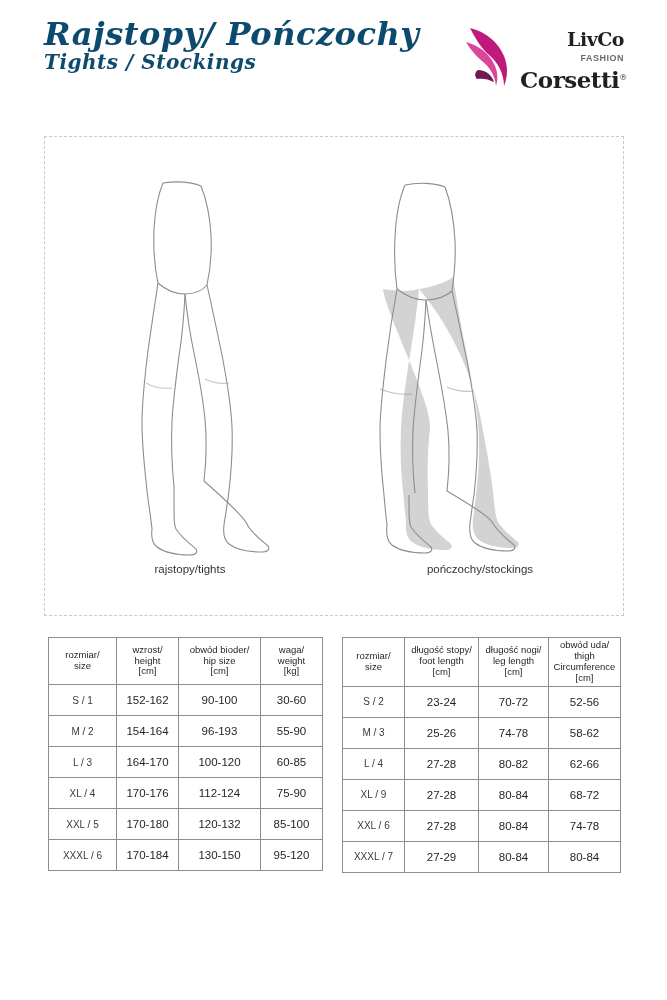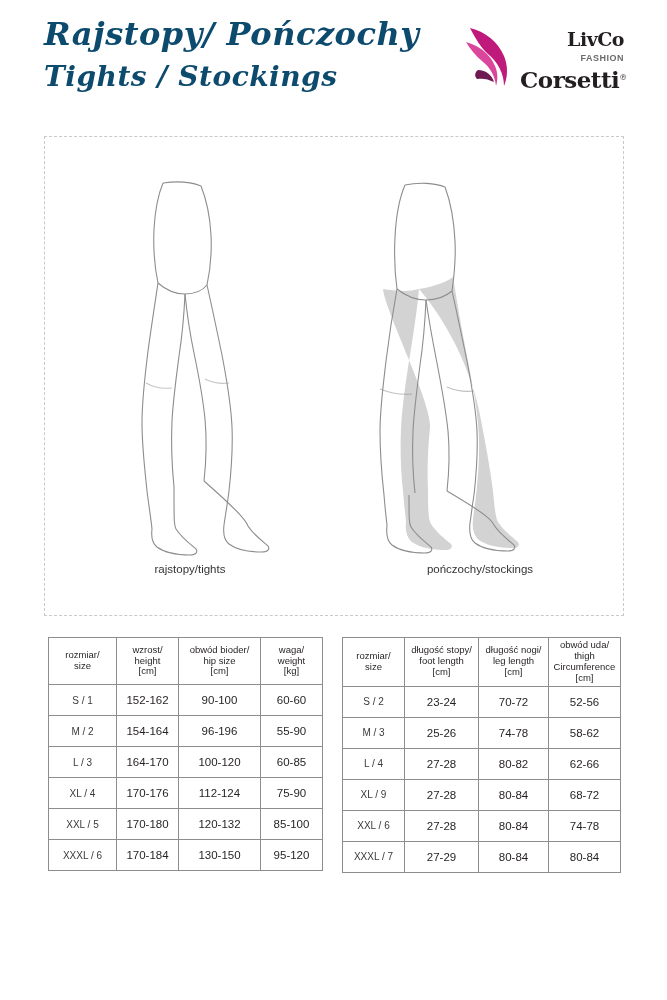--- a/index.html
+++ b/index.html
@@ -41,21 +41,21 @@
     font-family: "DejaVu Serif", serif;
     font-style: italic;
     font-weight: bold;
     font-size: 31px;
     letter-spacing: 0.5px;
     color: #0c4a6e;
     white-space: nowrap;
     line-height: 1.05;
   }
   .title-line.first { font-size: 32px; }
-  .title-line.second { margin-top: 10px; font-size: 28px; }
+  .title-line.second { font-size: 20px; }
 
   
   .logo {
     position: absolute;
     right: 0;
     top: 8px;
     width: 160px;
     height: 62px;
     text-align: right;
   }
@@ -287,26 +287,26 @@
           <th>wzrost/<br>height<br>[cm]</th>
           <th>obwód bioder/<br>hip size<br>[cm]</th>
           <th>waga/<br>weight<br>[kg]</th>
         </tr>
       </thead>
       <tbody>
         <tr>
           <td class="size-cell">S / 1</td>
           <td>152-162</td>
           <td>90-100</td>
-          <td>60-60</td>
+          <td>30-60</td>
         </tr>
         <tr>
           <td class="size-cell">M / 2</td>
           <td>154-164</td>
-          <td>96-196</td>
+          <td>96-193</td>
           <td>55-90</td>
         </tr>
         <tr>
           <td class="size-cell">L / 3</td>
           <td>164-170</td>
           <td>100-120</td>
           <td>60-85</td>
         </tr>
         <tr>
           <td class="size-cell">XL / 4</td>

